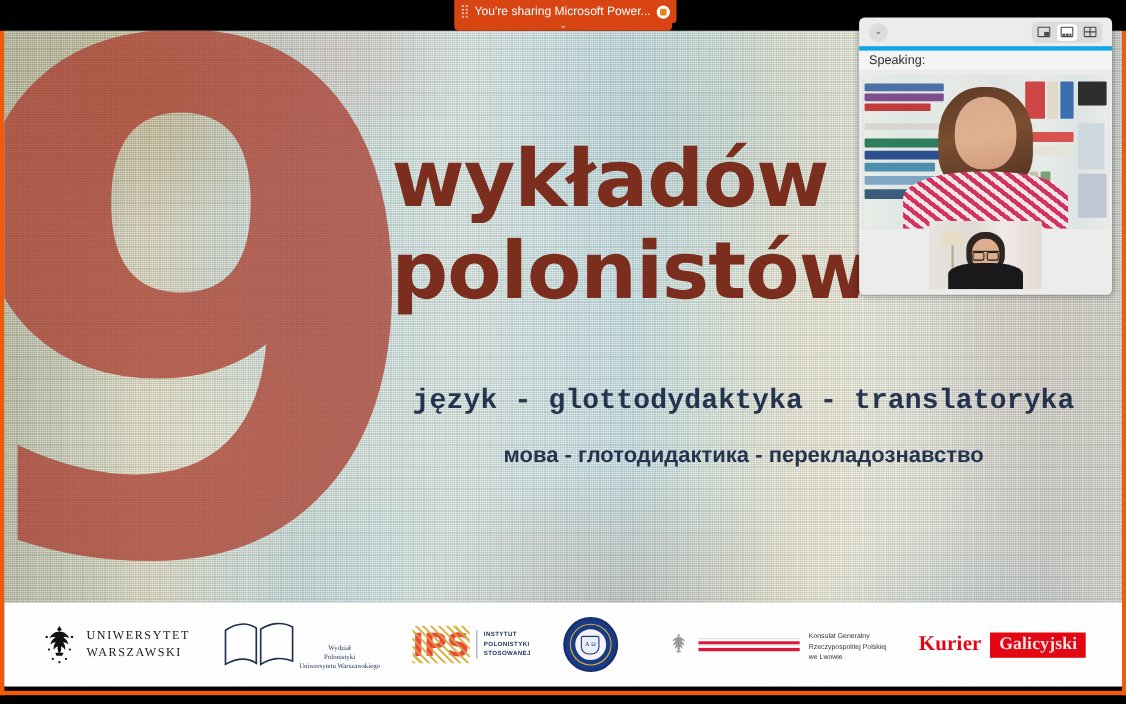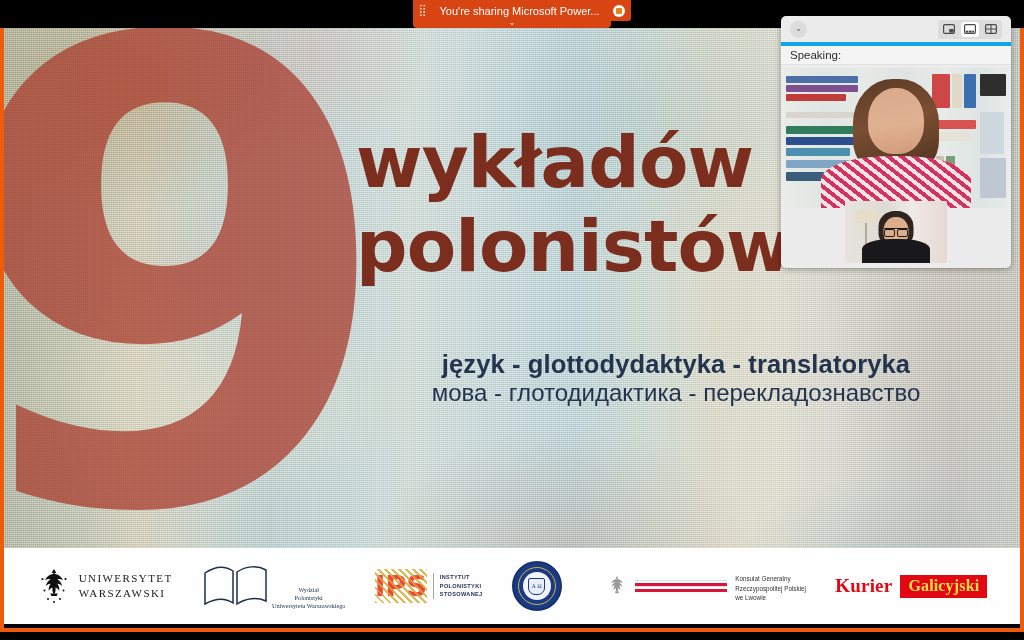--- a/index.html
+++ b/index.html
@@ -98,32 +98,32 @@
   .slide-headline .l2 { display: block; }
 
   
   .slide-sub {
     position: absolute;
     left: 352px; top: 322px;
     width: 640px;
     text-align: center;
   }
   .sub-pl {
-    font-family: Liberation Sans, sans-serif;
+    font-family: Liberation Mono, monospace;
     font-weight: 700;
     font-size: 25.5px;
     letter-spacing: .005em;
     color: #24344F;
     white-space: nowrap;
   }
   .sub-uk {
-    margin-top: 0;
+    margin-top: 24px;
     font-family: "Liberation Sans", sans-serif;
-    font-weight: 400;
-    font-size: 24px;
+    font-weight: 700;
+    font-size: 20px;
     color: #24344F;
     white-space: nowrap;
   }
 
   
   .logo-bar {
     position: absolute;
     left: 0; right: 0; bottom: 0;
     height: 76px;
     background: #fefefe;
@@ -260,34 +260,34 @@
   .kurier-top {
     font-family: "Liberation Serif", serif;
     font-weight: 700;
     font-size: 19px;
     color: #E30613;
     letter-spacing: .01em;
     line-height: 1.05;
   }
   .kurier-bot {
     background: #E30613;
-    color: #fde047;
+    color: #e5e5e5;
     font-family: "Liberation Serif", serif;
     font-weight: 700;
     font-size: 16px;
     padding: 2px 8px 3px;
     letter-spacing: .01em;
     margin-top: 1px;
   }
 
   
   .share-bar {
     position: absolute;
     left: 413px; top: 0;
-    width: 218px; height: 21px;
+    width: 202px; height: 21px;
     background: #D94413;
     display: flex;
     align-items: center;
     padding: 0 6px;
     border-radius: 0 0 3px 3px;
     z-index: 40;
   }
   .drag-grip {
     width: 7px; height: 13px;
     flex: none;

